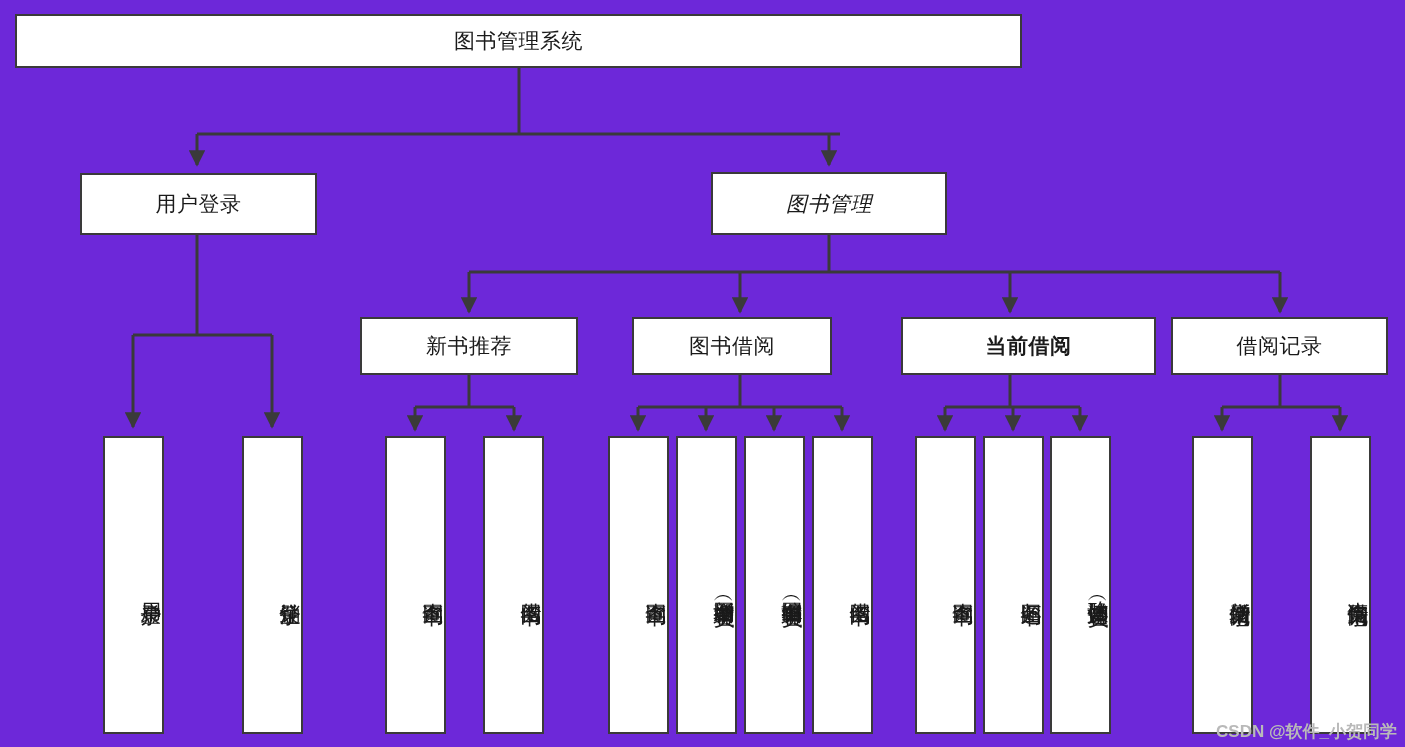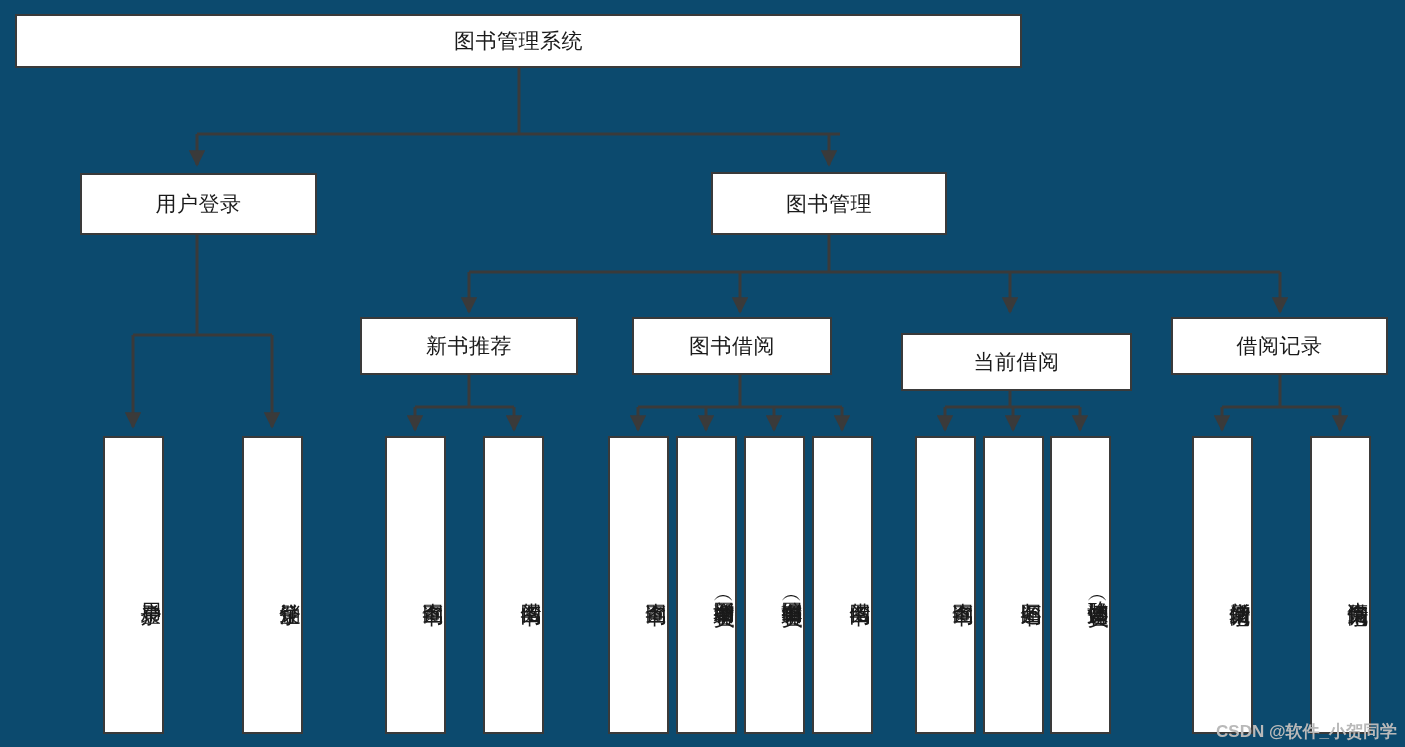--- a/index.html
+++ b/index.html
@@ -8,21 +8,21 @@
     padding: 0;
     background: #ffffff;
   }
   body {
     font-family: "Liberation Sans", "DejaVu Sans", sans-serif;
   }
   #canvas {
     position: relative;
     width: 1405px;
     height: 747px;
-    background: #0c4a6e;
+    background: #6d28d9;
     overflow: hidden;
   }
   #edges {
     position: absolute;
     left: 0;
     top: 0;
     width: 1405px;
     height: 747px;
     pointer-events: none;
   }
@@ -123,31 +123,31 @@
     </g>
   </svg>
 
   <div class="node horiz" style="left:15px; top:14px; width:1007px; height:54px;">
     <span>图书管理系统</span>
   </div>
 
   <div class="node horiz" style="left:80px; top:173px; width:237px; height:62px;">
     <span>用户登录</span>
   </div>
-  <div class="node horiz" style="left:711px; top:172px; width:236px; height:63px;">
+  <div class="node horiz" style="left:711px; top:172px; width:236px; height:63px;font-style:italic;">
     <span>图书管理</span>
   </div>
 
   <div class="node horiz" style="left:360px; top:317px; width:218px; height:58px;">
     <span>新书推荐</span>
   </div>
   <div class="node horiz" style="left:632px; top:317px; width:200px; height:58px;">
     <span>图书借阅</span>
   </div>
-  <div class="node horiz" style="left:901px; top:333px; width:231px; height:58px;">
+  <div class="node horiz" style="left:901px; top:317px; width:255px; height:58px;font-weight:bold;">
     <span>当前借阅</span>
   </div>
   <div class="node horiz" style="left:1171px; top:317px; width:217px; height:58px;">
     <span>借阅记录</span>
   </div>
 
   <div class="node vert" style="left:103px; top:436px; width:61px; height:298px;">
     <span class="vtext">用户登录</span>
   </div>
   <div class="node vert" style="left:242px; top:436px; width:61px; height:298px;">

